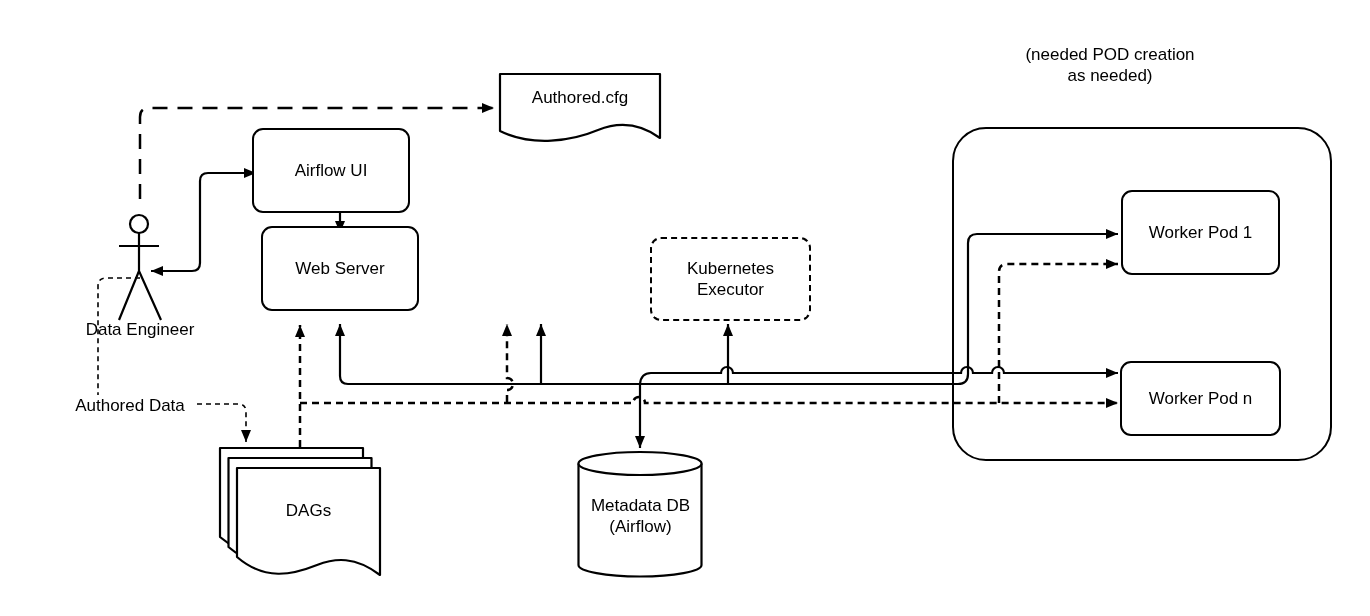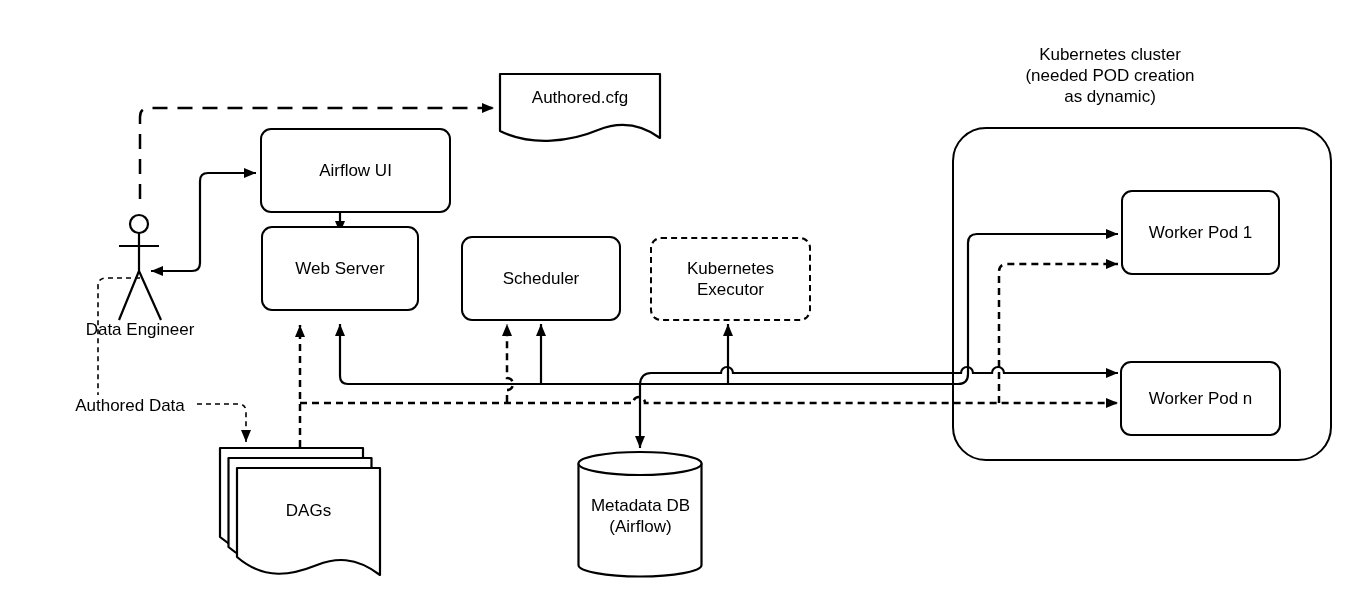--- a/index.html
+++ b/index.html
@@ -110,31 +110,28 @@
       <path d="M 578.5 463.5 L 578.5 565 A 61.5 11.5 0 0 0 701.5 565 L 701.5 463.5"></path>
       <ellipse cx="640" cy="463.5" rx="61.5" ry="11.5"></ellipse>
     </g>
 
     <g fill="none" stroke="#000" stroke-width="2.2">
       <circle cx="139" cy="224" r="9" fill="#fff"></circle>
       <path d="M 139 233 V 271 M 119 246 H 159 M 139 271 L 119 320 M 139 271 L 161 320"></path>
     </g>
   </svg>
 
-  <div class="node box" style="left:260px;top:128px;width:191px;height:85px">
+  <div class="node box" style="left:252px;top:128px;width:158px;height:85px">
     <span>Airflow UI</span>
   </div>
 
   <div class="node box" style="left:261px;top:226px;width:158px;height:85px">
     <span>Web Server</span>
   </div>
 
-  <div class="node box" style="left:461px;top:236px;width:160px;height:85px">
-    <span>Scheduler</span>
-  </div>
 
   <div class="node box dashed" style="left:650px;top:237px;width:161px;height:84px">
     <span class="stack">
       <span class="stack">Kubernetes</span>
       <span class="stack">Executor</span>
     </span>
   </div>
 
   <div class="node box" style="left:1121px;top:190px;width:159px;height:85px">
     <span>Worker Pod 1</span>
@@ -151,18 +148,17 @@
   <div class="lbl" style="left:579px;top:495px;width:123px">
     <span class="stack">Metadata DB</span>
     <span class="stack">(Airflow)</span>
   </div>
 
   <div class="lbl" style="left:70px;top:319px;width:140px">Data Engineer</div>
 
   <div class="lbl" style="left:64px;top:395px;width:132px">Authored Data</div>
 
   <div class="lbl" style="left:960px;top:44px;width:300px">
-    <span class="stack">Kubernetes cluster</span>
     <span class="stack">(needed POD creation</span>
-    <span class="stack">as dynamic)</span>
+    <span class="stack">as needed)</span>
   </div>
 
 </div>
 
 </body></html>

